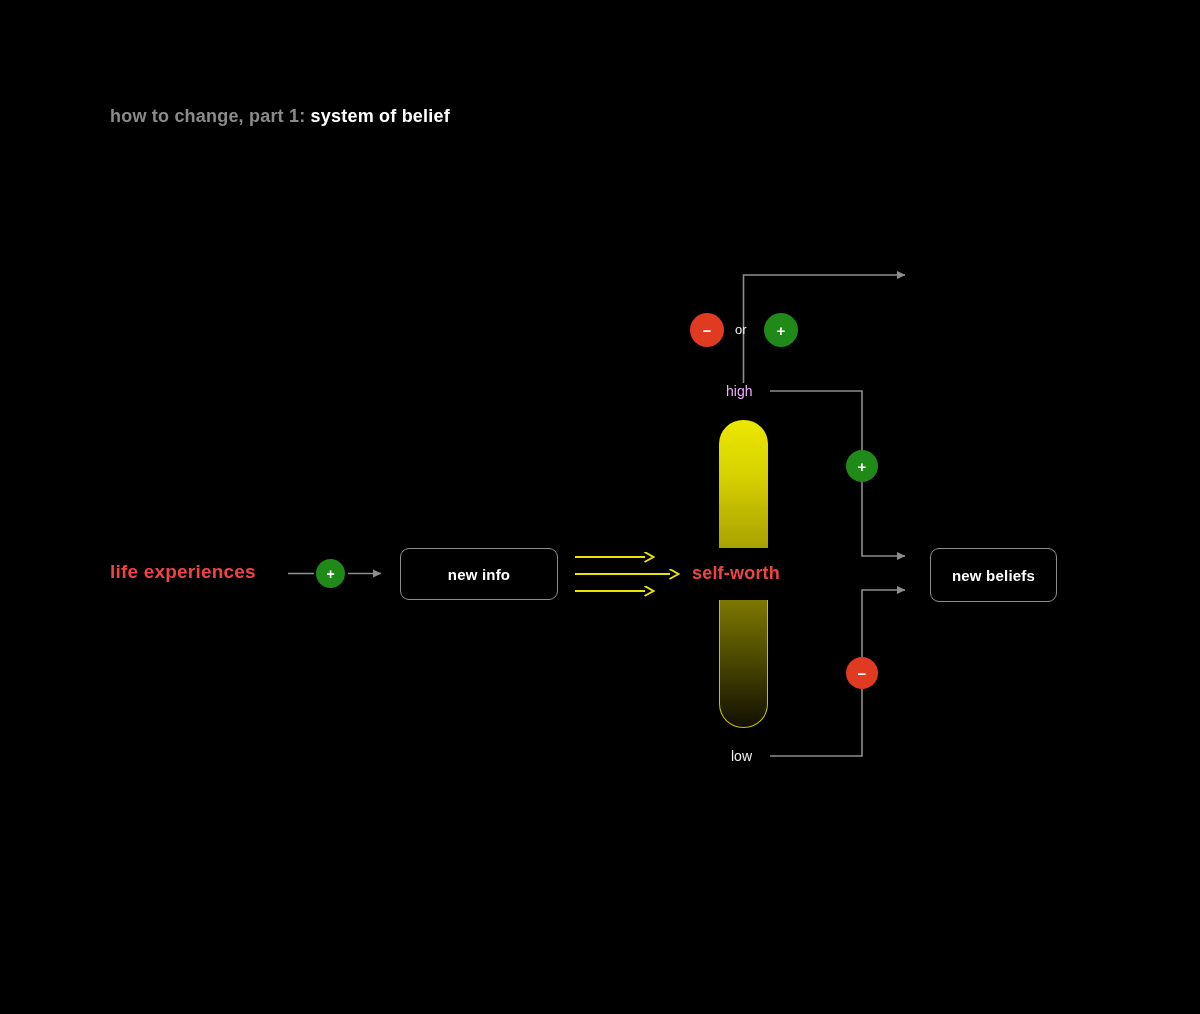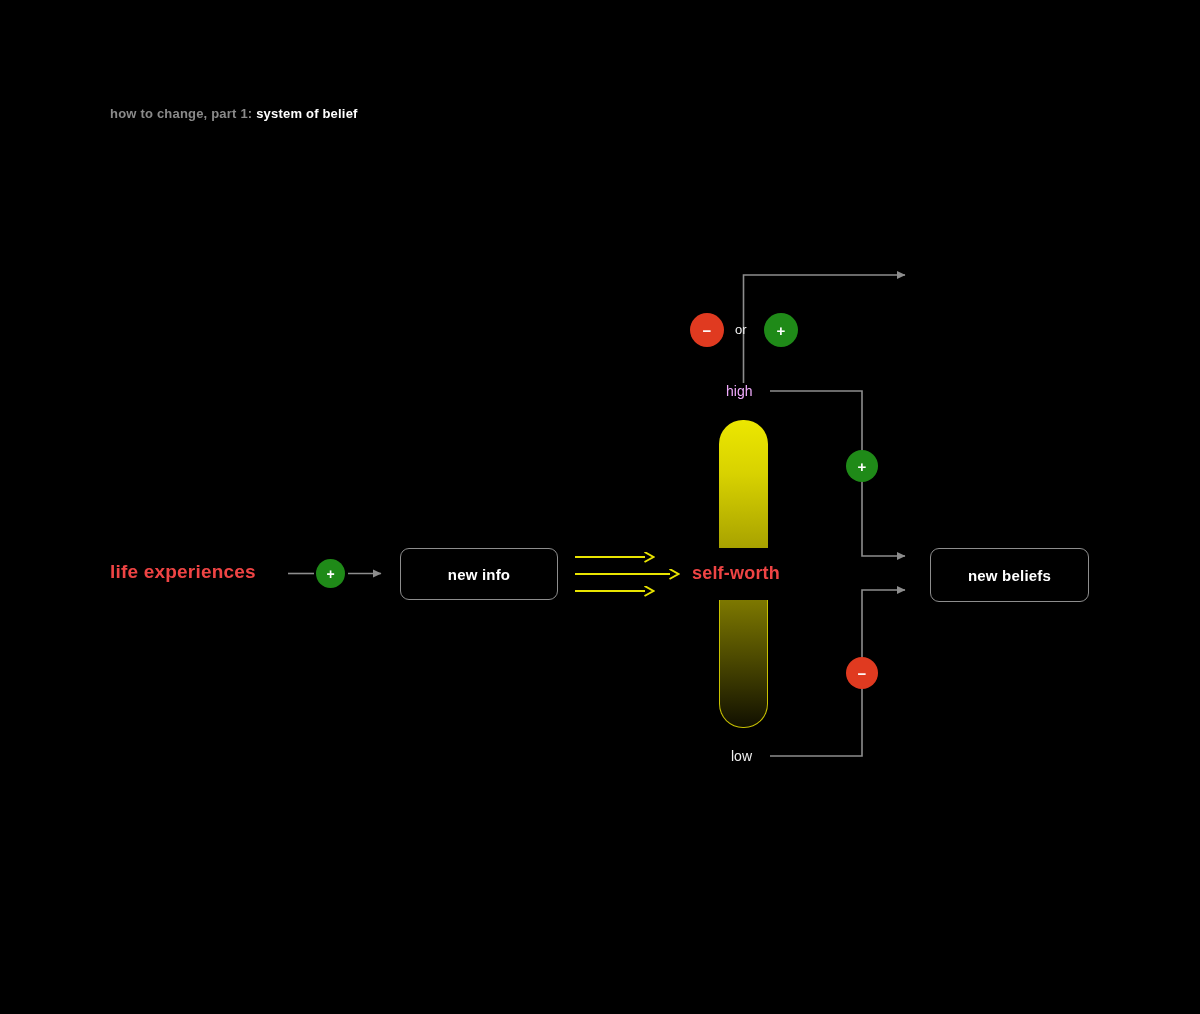--- a/index.html
+++ b/index.html
@@ -17,21 +17,21 @@
     height: 1014px;
     background: #000000;
     overflow: hidden;
   }
 
   
   #title {
     position: absolute;
     left: 110px;
     top: 106px;
-    font-size: 13px;
+    font-size: 18px;
     font-weight: bold;
     letter-spacing: 0.2px;
     white-space: nowrap;
   }
   #title .muted { color: #8a8a8a; }
   #title .strong { color: #ffffff; }
 
   
   #wires {
     position: absolute;
@@ -50,21 +50,21 @@
     color: #ffffff;
     font-size: 15px;
     font-weight: bold;
     display: flex;
     align-items: center;
     justify-content: center;
     letter-spacing: 0.2px;
   }
   #box-confidence { left: 930px; top: 258px; width: 159px; height: 55px; }
   #box-new-info   { left: 400px; top: 548px; width: 158px; height: 52px; text-align: center; }
-  #box-new-beliefs{ left: 930px; top: 548px; width: 159px; height: 54px; text-align: center; }
+  #box-new-beliefs{ left: 930px; top: 548px; width: 127px; height: 54px; text-align: center; }
 
   
   .plain-label {
     position: absolute;
     color: #ef4444;
     white-space: nowrap;
   }
   #label-life-experiences {
     left: 110px; top: 561px;
     font-size: 19px; font-weight: bold; letter-spacing: 0.2px;

